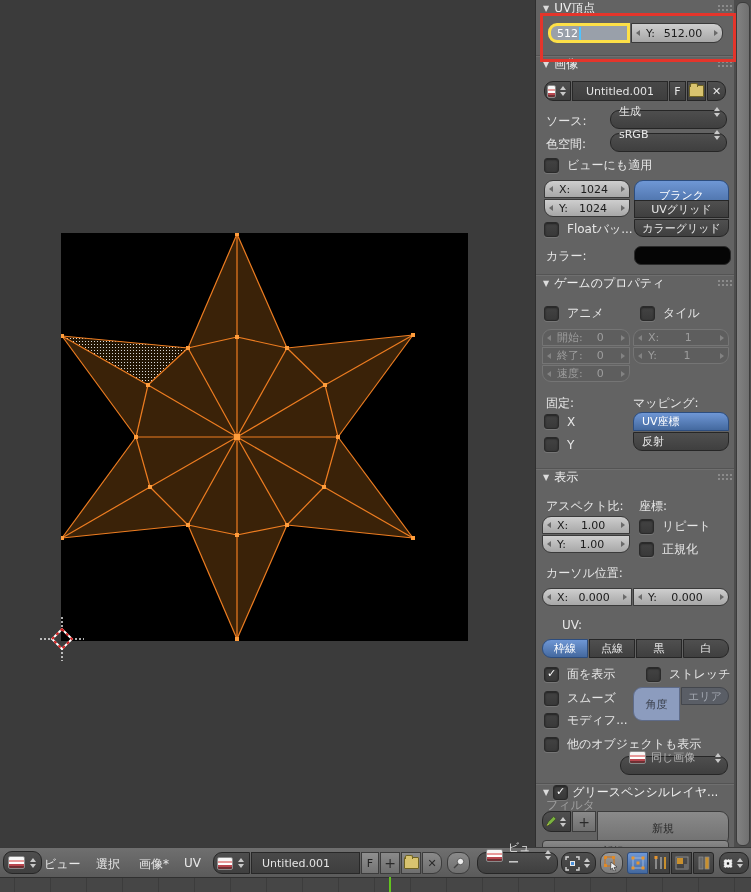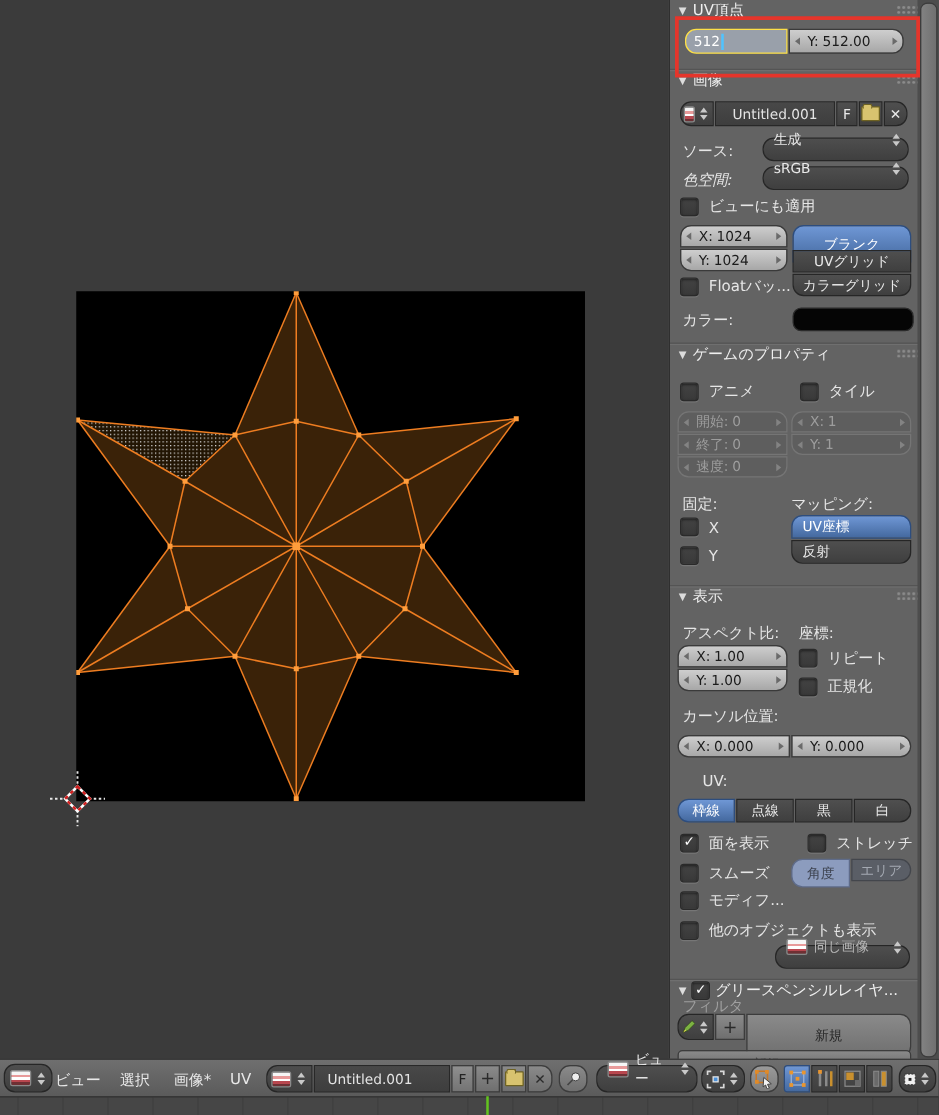--- a/index.html
+++ b/index.html
@@ -20,33 +20,33 @@
   .pborder{border-top:1px solid #545454;box-shadow:0 1px 0 rgba(255,255,255,.08) inset;}
   .grip{position:absolute;right:6px;width:18px;height:7px;
     background-image:radial-gradient(circle,#8f8f8f 1px,transparent 1.3px);
     background-size:4px 4px;background-position:0 0;opacity:.9;}
   .lbl{color:#e6e6e6;font-size:12px;white-space:nowrap;}
   .lbl.gray{color:#9f9f9f;}
   
   .w{box-sizing:border-box;font-size:11px;display:flex;align-items:center;}
   .spin{padding:0 4px;gap:3px;}
   .spin .sl{flex:0 0 auto;margin-left:3px;}
-  .spin .sv{flex:1;text-align:left;margin-right:3px;}
+  .spin .sv{flex:1;text-align:center;margin-right:3px;}
   .sa{width:0;height:0;border-top:3px solid transparent;border-bottom:3px solid transparent;flex:0 0 auto;}
   .sa.l{border-right:4px solid rgba(40,40,40,.55);}
   .sa.r{border-left:4px solid rgba(40,40,40,.55);}
   .dis .sa.l{border-right-color:rgba(200,200,200,.35);}
   .dis .sa.r{border-left-color:rgba(200,200,200,.35);}
   .light{background:linear-gradient(#cecece,#a7a7a7);border:1px solid #3a3a3a;color:#1b1b1b;}
   .dis{background:#5e5e5e;border:1px solid #757575;color:#9d9d9d;}
   .darkbtn{background:linear-gradient(#4f4f4f,#3f3f3f);border:1px solid #262626;color:#e9e9e9;justify-content:center;}
   .bluebtn{background:linear-gradient(#6f97d5,#44699f);border:1px solid #2d4d7e;color:#fff;justify-content:center;}
   .lblue{background:#8c9cbe;border:1px solid #5e6b89;color:#3e4451;justify-content:center;}
   .gbtn{background:#5a5e66;border:1px solid #43464c;color:#a4a9b2;justify-content:center;}
-  .editf{background:#99a0aa;border:1px solid #fde047;color:#fff;padding:0 6px;}
+  .editf{background:#99a0aa;border:3px solid #fde047;color:#fff;padding:0 6px;}
   .caret{display:inline-block;width:2px;height:13px;background:#4fc3ff;margin-left:1px;}
   .namef{background:linear-gradient(#484848,#3e3e3e);border:1px solid #282828;color:#e4e4e4;justify-content:center;}
   .dropd{background:linear-gradient(#4e4e4e,#3f3f3f);border:1px solid #262626;color:#e8e8e8;padding:0 4px 16px 8px;}
   .dropd .dv{flex:1;text-align:left;}
   .ud{display:flex;flex-direction:column;gap:2px;align-items:center;flex:0 0 10px;}
   .ud i{display:block;width:0;height:0;border-left:3.5px solid transparent;border-right:3.5px solid transparent;}
   .ud .up{border-bottom:4px solid #c9c9c9;}
   .ud .dn{border-top:4px solid #c9c9c9;}
   .cb{width:13px;height:13px;border-radius:3px;flex:0 0 13px;
     background:linear-gradient(#434343,#393939);border:1px solid #2a2a2a;
@@ -217,21 +217,21 @@
   </div>
 
   <div class="abs lbl" style="left:10px;top:113px;">ソース:</div>
   <div class="abs w dropd ra" style="left:74px;top:110px;width:117px;height:19px;">
     <span class="dv">生成</span>
     <span class="ud">
         <i class="up"></i>
         <i class="dn"></i>
       </span>
   </div>
-  <div class="abs lbl" style="left:10px;top:136px;font-style:italic;">色空間:</div>
+  <div class="abs lbl" style="left:10px;top:136px;">色空間:</div>
   <div class="abs w dropd ra" style="left:74px;top:133px;width:117px;height:19px;">
     <span class="dv">sRGB</span>
     <span class="ud">
         <i class="up"></i>
         <i class="dn"></i>
       </span>
   </div>
   <div class="abs chkrow" style="left:8px;top:157px;">
     <span class="cb"></span>
     <span class="lbl">ビューにも適用</span>
@@ -383,21 +383,21 @@
     <span class="lbl">面を表示</span>
   </div>
   <div class="abs chkrow" style="left:110px;top:666px;">
     <span class="cb"></span>
     <span class="lbl">ストレッチ</span>
   </div>
   <div class="abs chkrow" style="left:8px;top:690px;">
     <span class="cb"></span>
     <span class="lbl">スムーズ</span>
   </div>
-  <div class="abs w lblue rl" style="left:97px;top:687px;width:47px;height:23px;">
+  <div class="abs w lblue rl" style="left:97px;top:687px;width:47px;height:34px;">
     <span>角度</span>
   </div>
   <div class="abs w gbtn rr" style="left:145px;top:687px;width:48px;height:18px;">
     <span>エリア</span>
   </div>
   <div class="abs chkrow" style="left:8px;top:712px;">
     <span class="cb"></span>
     <span class="lbl">モディフ...</span>
   </div>
   <div class="abs chkrow" style="left:8px;top:736px;">

